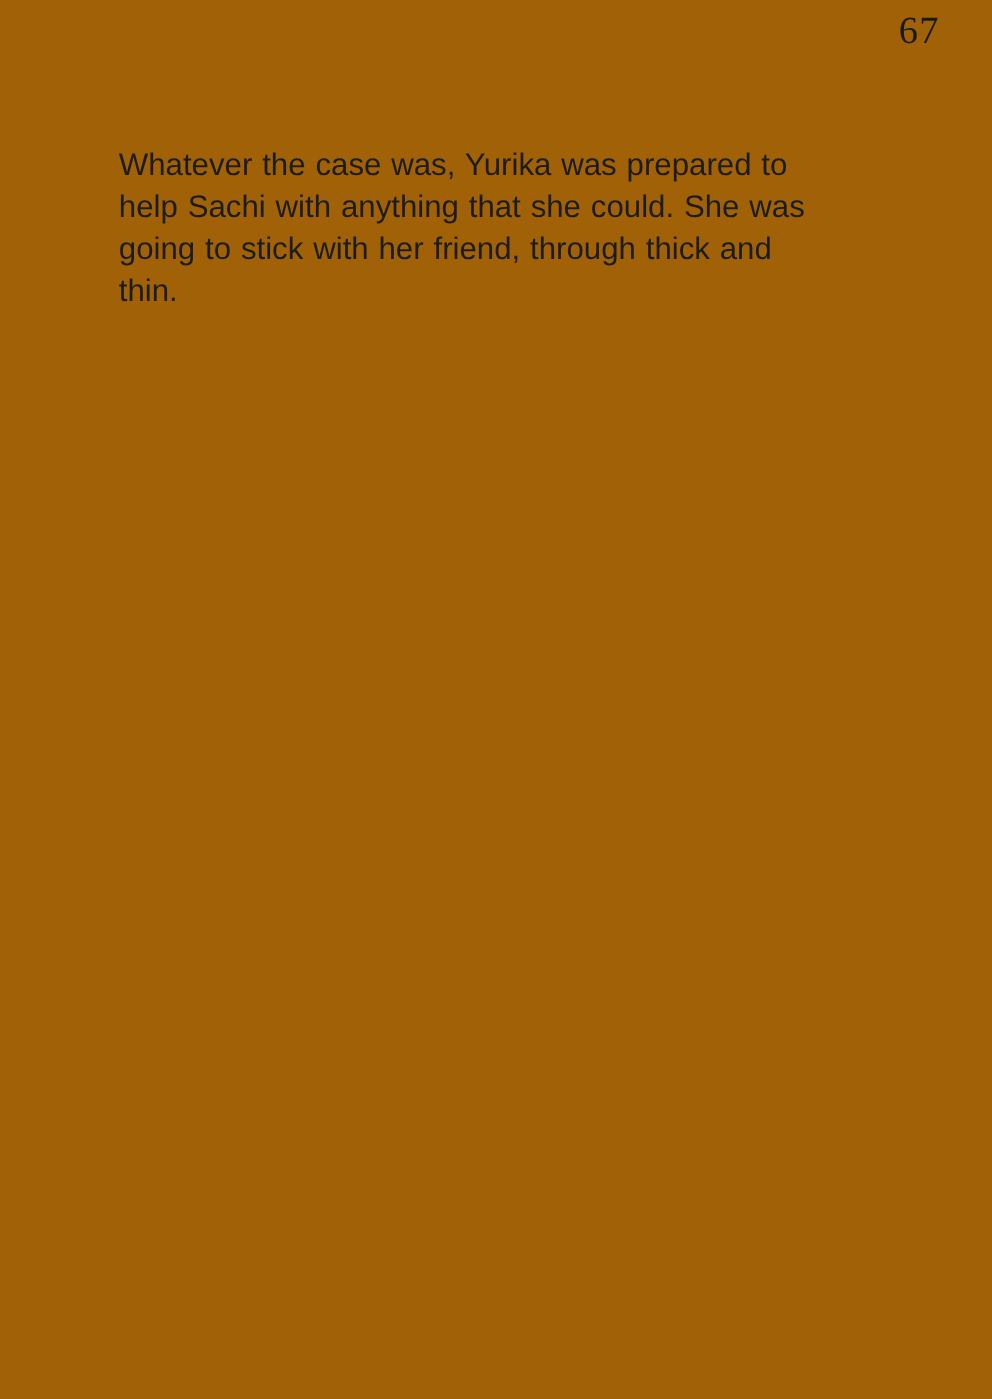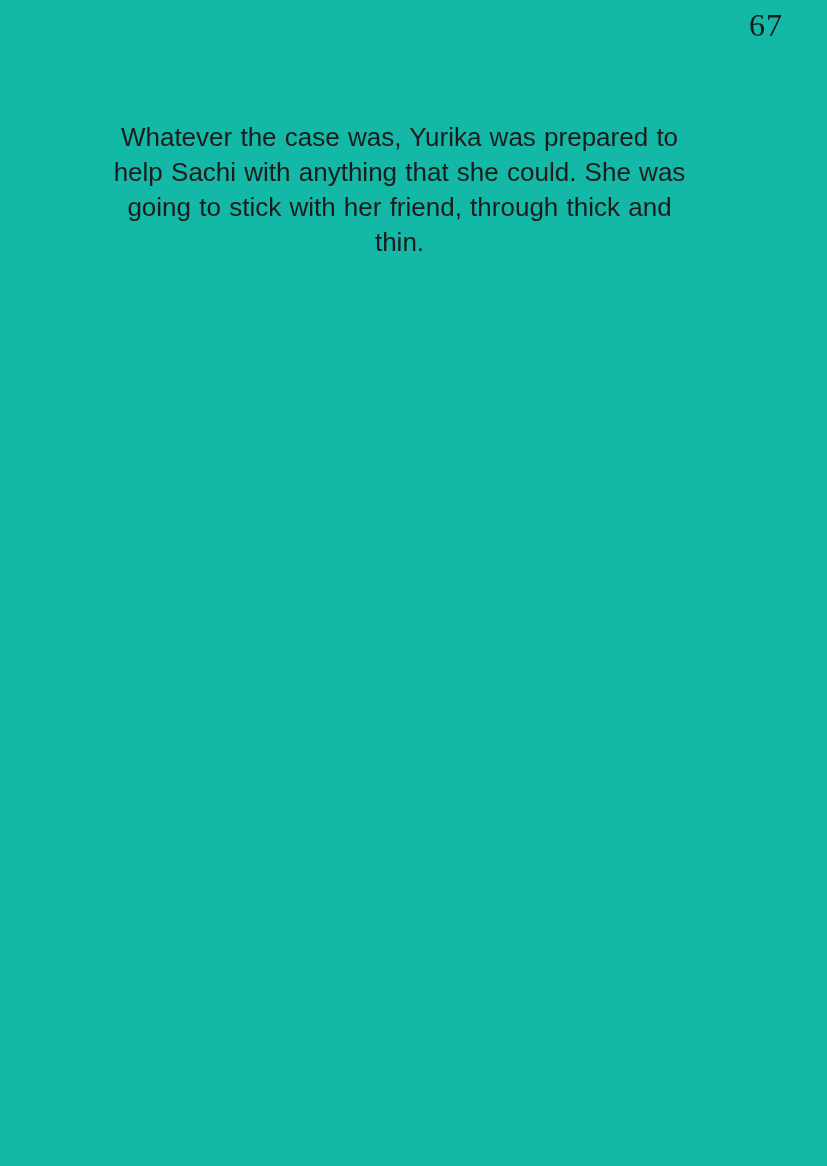--- a/index.html
+++ b/index.html
@@ -4,21 +4,21 @@
 <style>
   html, body {
     margin: 0;
     padding: 0;
     background: #ffffff;
   }
   .page {
     position: relative;
     width: 827px;
     height: 1166px;
-    background: #14b8a6;
+    background: #a16207;
     overflow: hidden;
     font-family: "Liberation Sans", sans-serif;
   }
   .page-number {
     position: absolute;
     top: 8px;
     right: 44px;
     font-family: "Liberation Serif", "DejaVu Serif", serif;
     font-size: 32px;
     line-height: 1.1;
@@ -27,21 +27,21 @@
   }
   .body-paragraph {
     position: absolute;
     left: 99px;
     top: 94px;
     width: 601px;
     font-family: "Liberation Sans", "DejaVu Sans", sans-serif;
     font-size: 26px;
     line-height: 35px;
     color: #1c1c1c;
-    text-align: center;
+    text-align: left;
     word-spacing: 1px;
   }
 </style>
 </head>
 <body>
 
 <div class="page">
   <div class="page-number">67</div>
   <p class="body-paragraph">Whatever the case was, Yurika was prepared to help Sachi with anything that she could. She was going to stick with her friend, through thick and thin.</p>
 </div>

